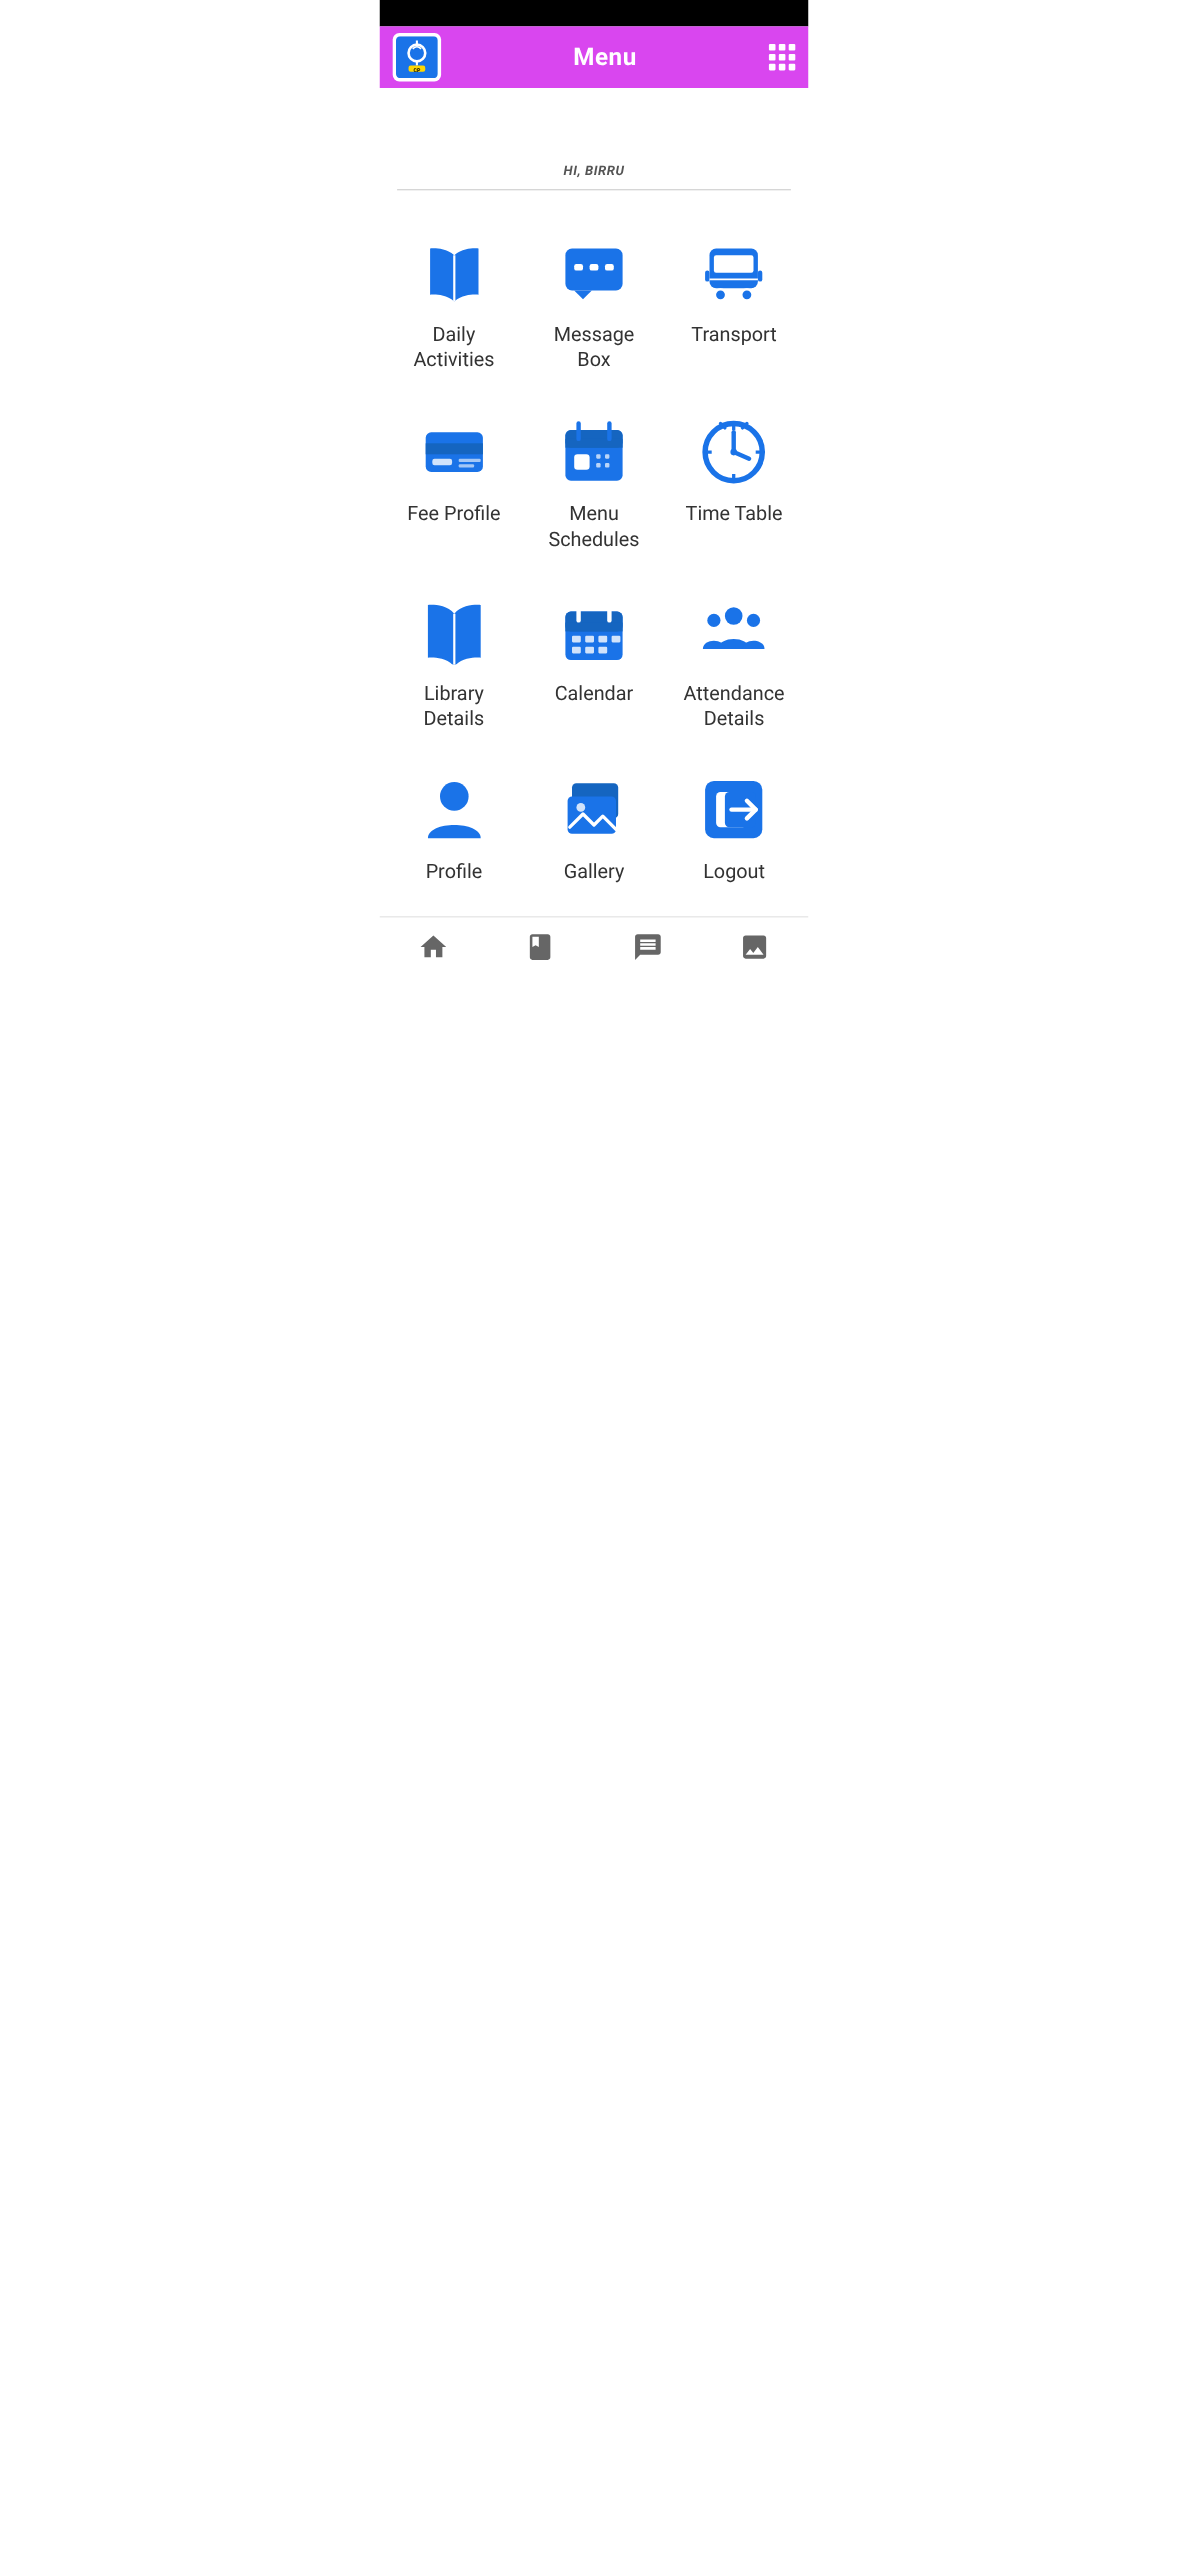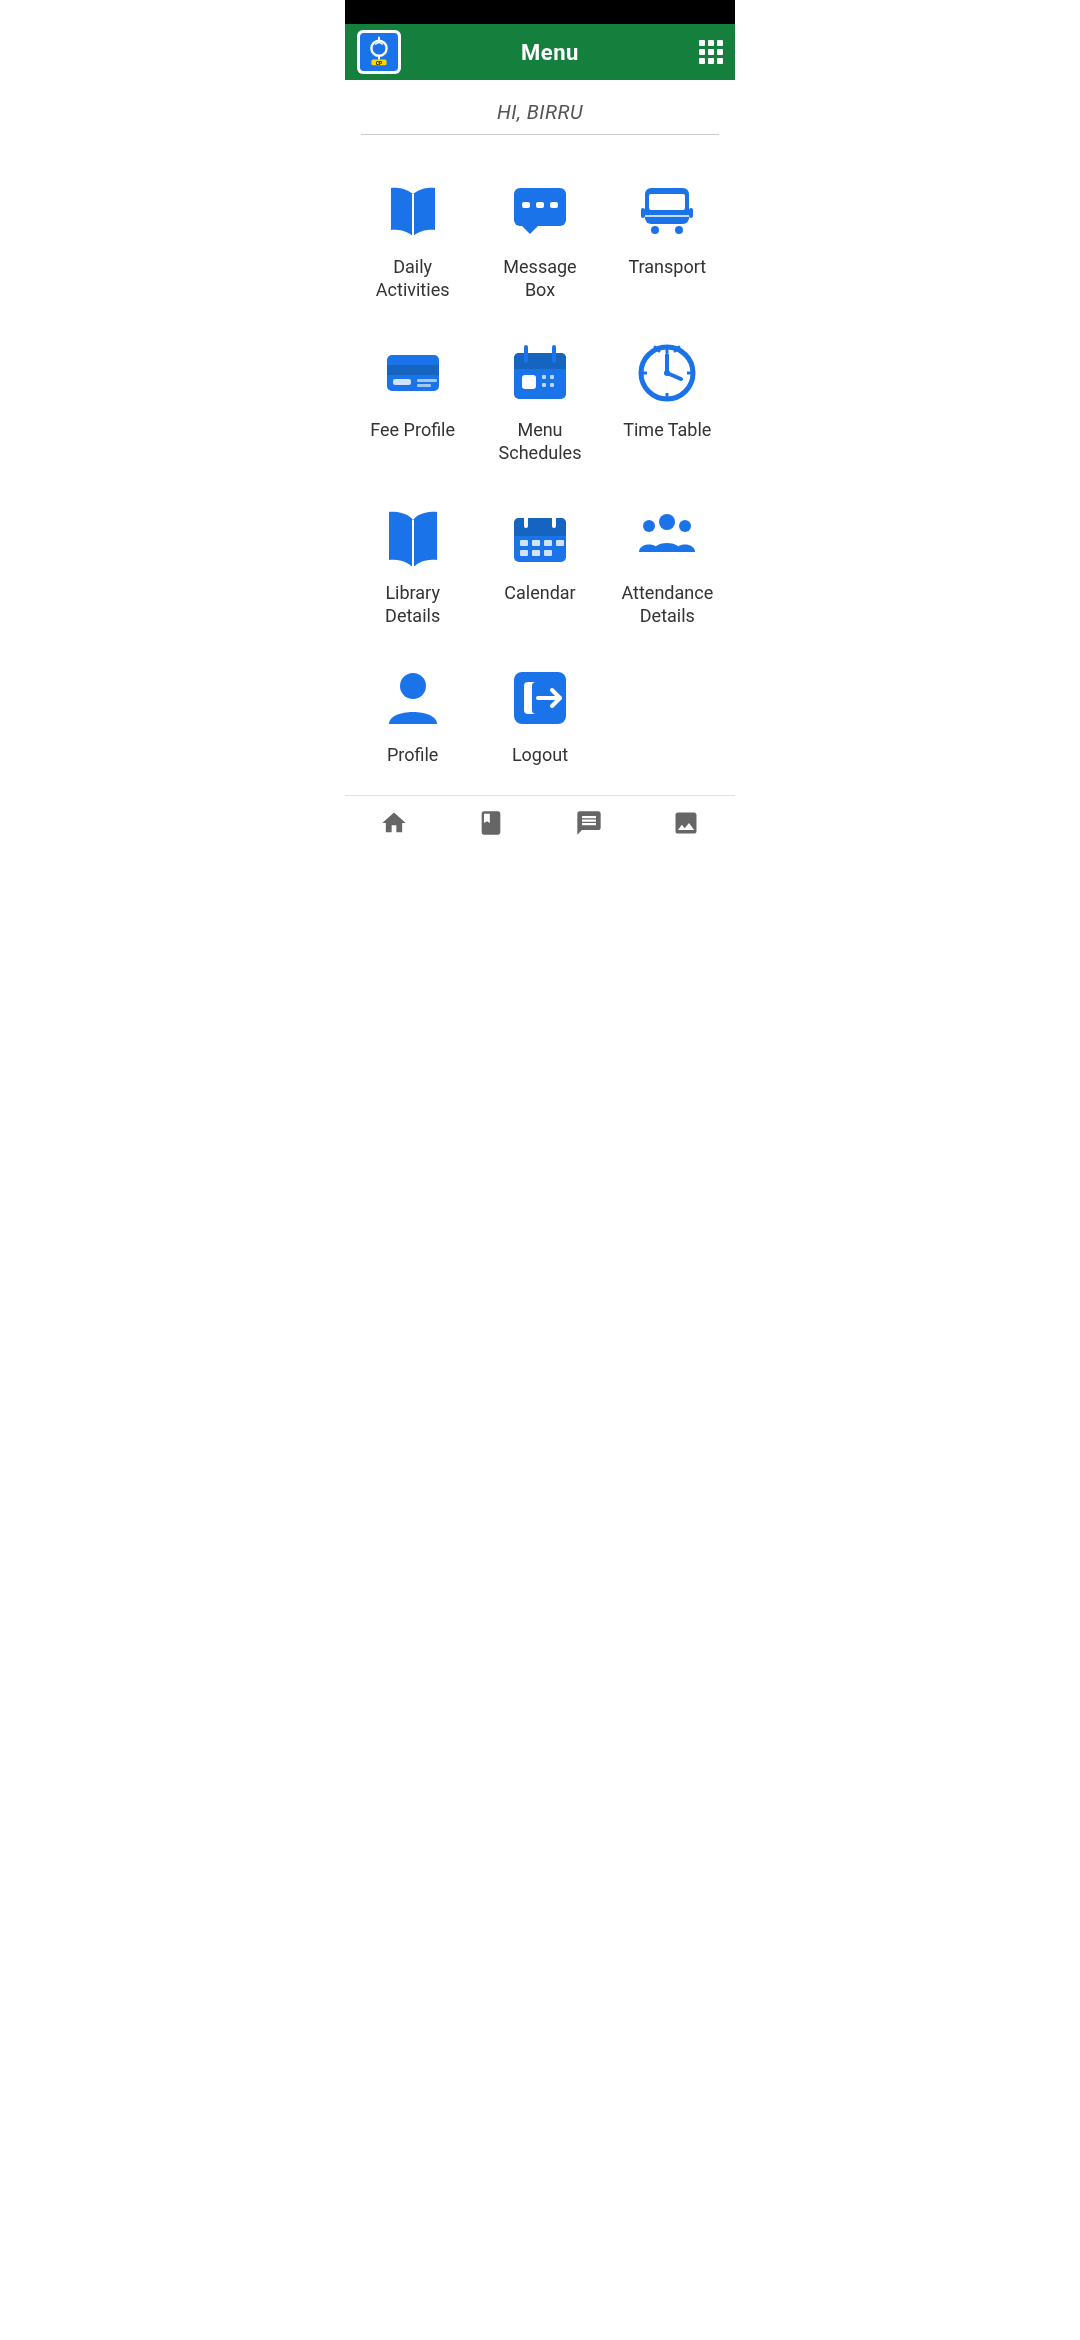--- a/index.html
+++ b/index.html
@@ -16,21 +16,21 @@
 
     
     .status-bar {
       height: 24px;
       background: #000;
       width: 100%;
     }
 
     
     .header {
-      background: #15803d;
+      background: #d946ef;
       height: 56px;
       display: flex;
       align-items: center;
       justify-content: space-between;
       padding: 0 12px;
       flex-shrink: 0;
     }
     .header-logo {
       width: 44px;
       height: 44px;
@@ -67,24 +67,25 @@
       border-radius: 1px;
     }
 
     
     .greeting-section {
       padding: 20px 0 8px 0;
       text-align: center;
     }
     .greeting-text {
       font-style: italic;
-      font-size: 20px;
+      font-size: 12px;
       color: #555;
-      font-weight: 400;
+      font-weight: 700;
       letter-spacing: 0.5px;
+      margin-top: 48px;
     }
     .greeting-divider {
       height: 1px;
       background: #ccc;
       margin: 10px 16px 0 16px;
     }
 
     
     .menu-grid {
       display: grid;
@@ -334,20 +335,33 @@
     <div class="menu-icon">
       <svg viewBox="0 0 60 60" xmlns="http://www.w3.org/2000/svg">
         <circle cx="30" cy="18" r="13" fill="#1a73e8"></circle>
         <path d="M6 56 C6 40 54 40 54 56 Z" fill="#1a73e8"></path>
       </svg>
     </div>
     <div class="menu-label">Profile</div>
   </div>
 
 
+  <div class="menu-item">
+    <div class="menu-icon">
+      <svg viewBox="0 0 60 60" xmlns="http://www.w3.org/2000/svg">
+
+        <rect x="10" y="6" width="42" height="32" rx="4" fill="#1565c0"></rect>
+
+        <rect x="6" y="18" width="44" height="34" rx="4" fill="#1a73e8"></rect>
+        <circle cx="18" cy="28" r="4" fill="#fff" opacity="0.8"></circle>
+        <path d="M8 46 L20 34 L30 44 L38 36 L50 48" fill="none" stroke="#fff" stroke-width="3" stroke-linecap="round" stroke-linejoin="round"></path>
+      </svg>
+    </div>
+    <div class="menu-label">Gallery</div>
+  </div>
 
   <div class="menu-item">
     <div class="menu-icon">
       <svg viewBox="0 0 60 60" xmlns="http://www.w3.org/2000/svg">
         <rect x="4" y="4" width="52" height="52" rx="8" fill="#1a73e8"></rect>
         <rect x="14" y="14" width="28" height="32" rx="4" fill="#fff"></rect>
         <rect x="22" y="14" width="28" height="32" rx="4" fill="#1a73e8"></rect>
         <line x1="28" y1="30" x2="50" y2="30" stroke="#fff" stroke-width="4" stroke-linecap="round"></line>
         <polyline points="42,22 50,30 42,38" fill="none" stroke="#fff" stroke-width="4" stroke-linecap="round" stroke-linejoin="round"></polyline>
       </svg>

